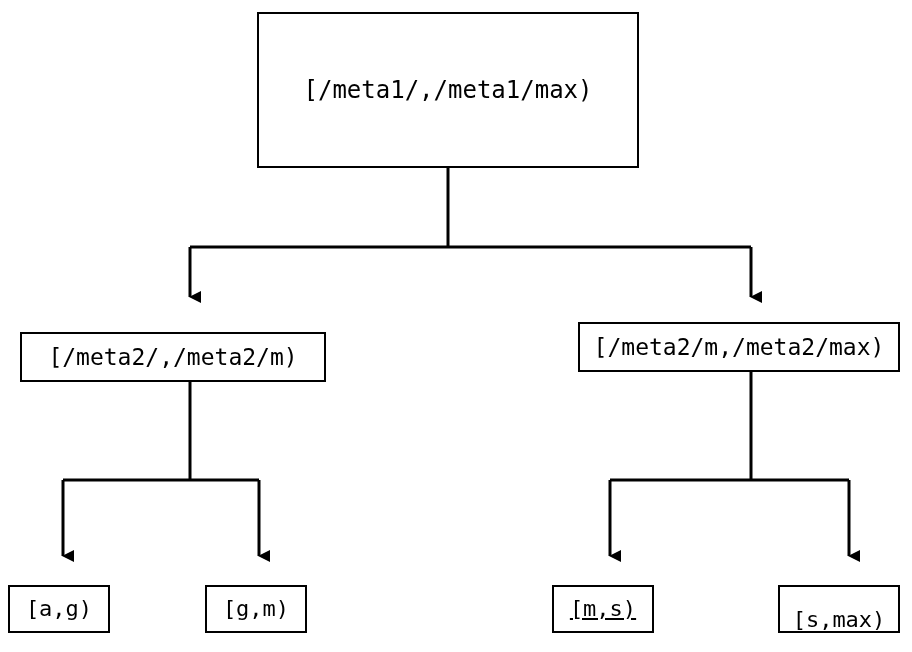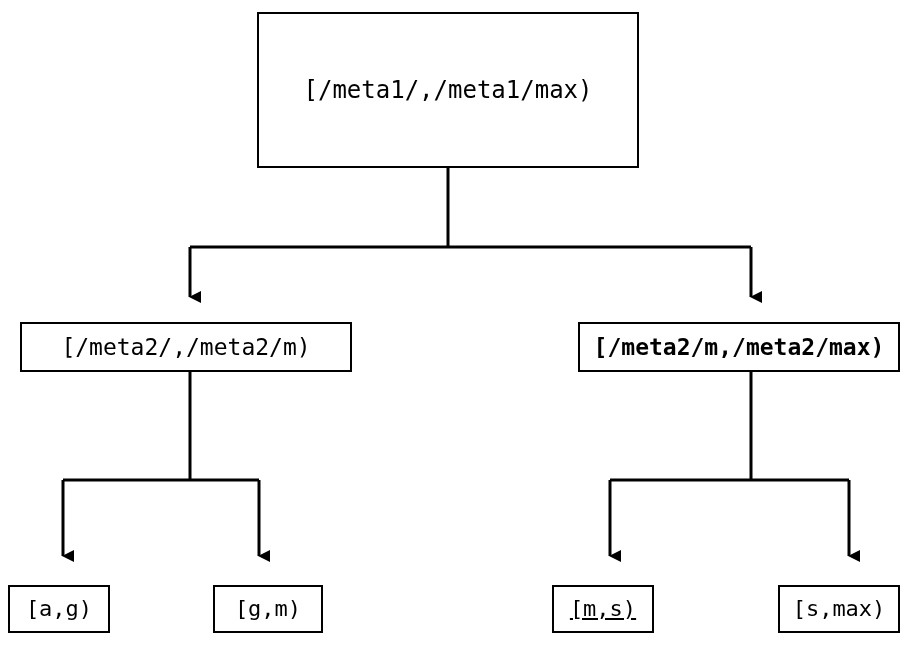--- a/index.html
+++ b/index.html
@@ -47,43 +47,42 @@
   #node-root {
     left: 257px;
     top: 12px;
     width: 382px;
     height: 156px;
   }
   #node-root .node-label { font-size: 24px; }
   
   #node-mid-left {
     left: 20px;
-    top: 322px;
-    width: 332px;
+    top: 332px;
+    width: 306px;
     height: 50px;
   }
   #node-mid-right {
     left: 578px;
     top: 322px;
     width: 322px;
     height: 50px;
-    font-weight: bold;
   }
   #node-mid-left .node-label,
   #node-mid-right .node-label { font-size: 23px; }
   
   .leaf-node {
     top: 585px;
     height: 48px;
   }
   .leaf-node .node-label { font-size: 22px; }
   #node-leaf-ag    { left: 8px;   width: 102px; }
-  #node-leaf-gm    { left: 205px; width: 110px; margin-left: 8px; }
+  #node-leaf-gm    { left: 205px; width: 102px; }
   #node-leaf-ms    { left: 552px; width: 102px; text-decoration: underline; }
-  #node-leaf-smax  { left: 778px; width: 122px; }
+  #node-leaf-smax  { left: 778px; width: 122px; align-items: flex-end; }
 </style>
 </head>
 <body>
 
 <div id="diagram-canvas">
 
   <svg id="edge-layer" viewBox="0 0 912 652" width="912" height="652" xmlns="http://www.w3.org/2000/svg">
     <defs>
       <marker id="arrow-down" viewBox="0 0 12 12" refX="6" refY="11" markerWidth="12" markerHeight="12" orient="auto-start-reverse" markerUnits="userSpaceOnUse">
         <path d="M 0 0 L 12 0 L 6 12 z" fill="#000000"></path>

